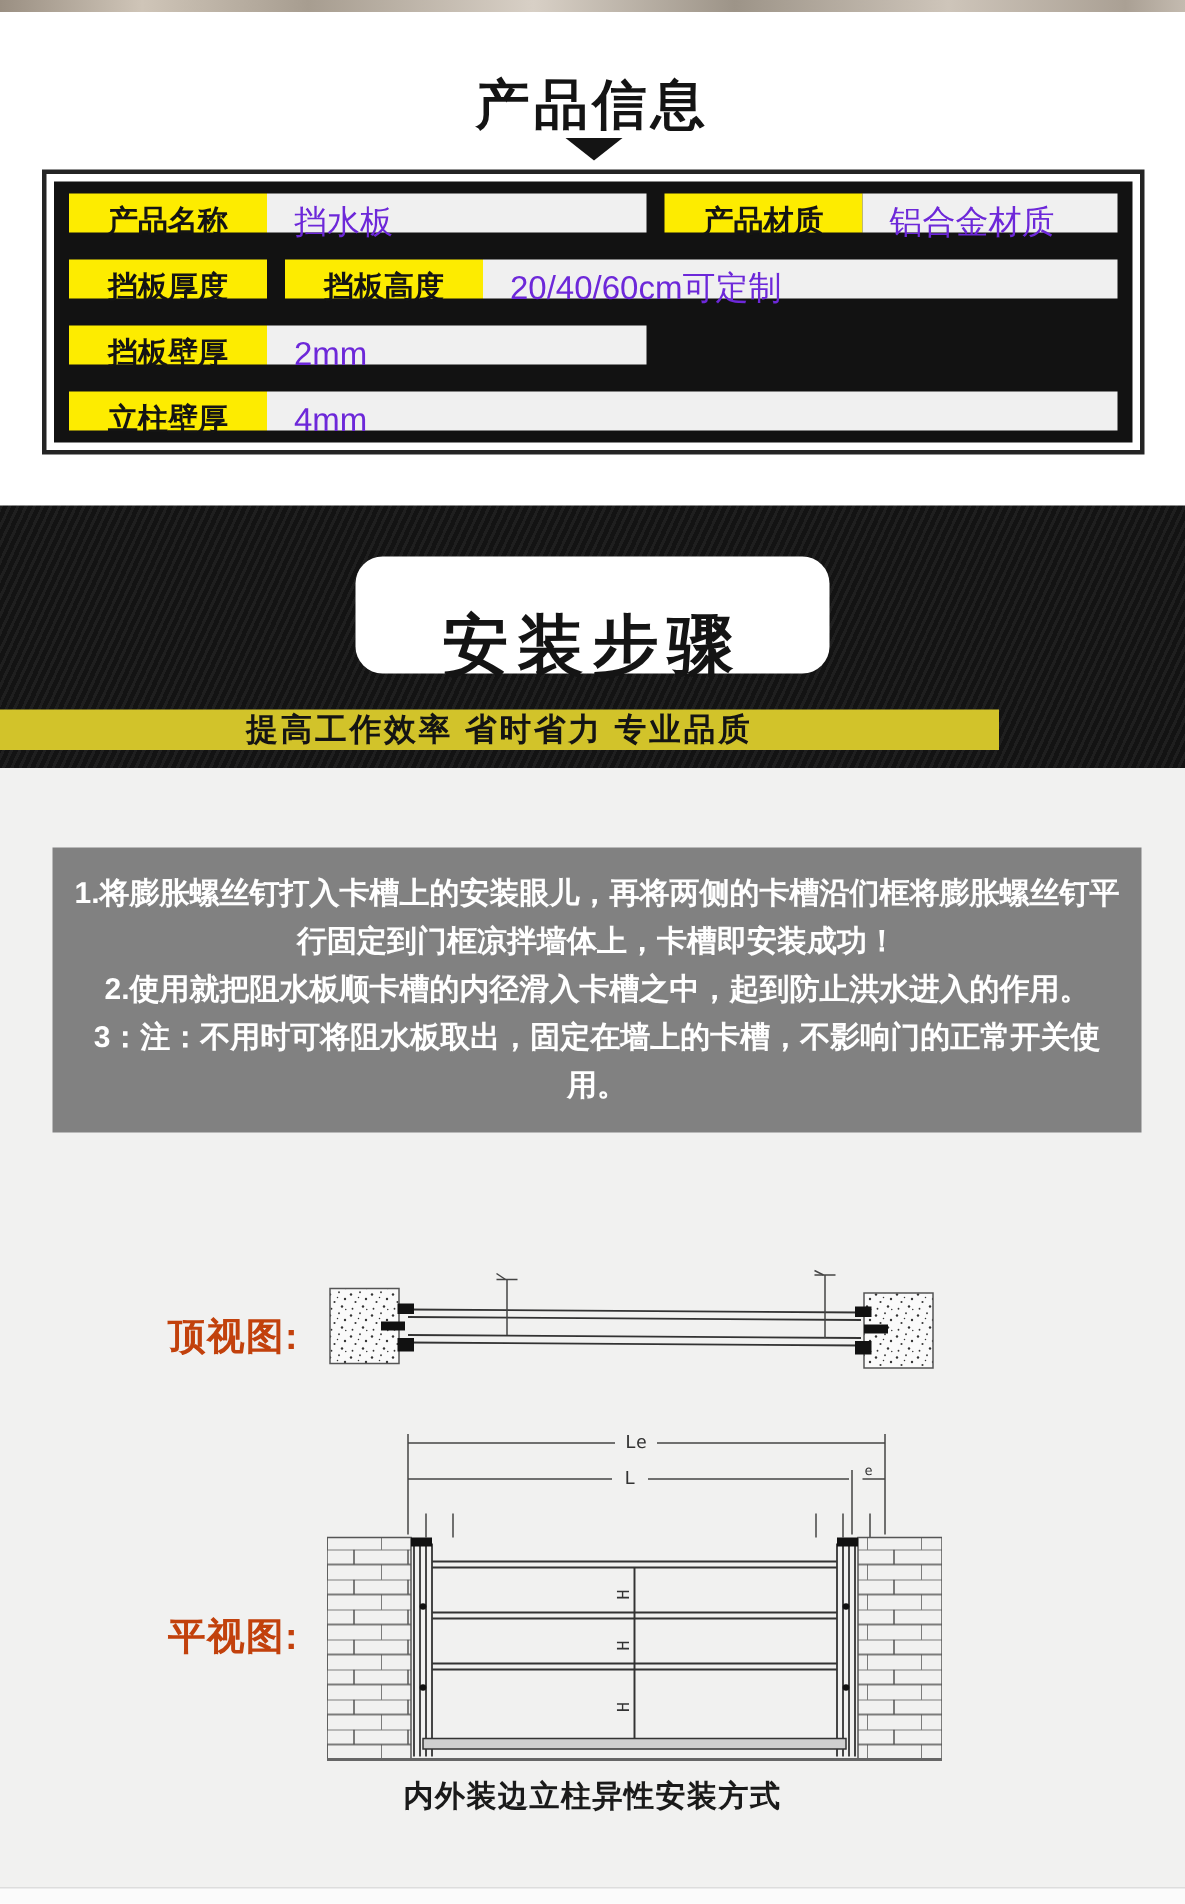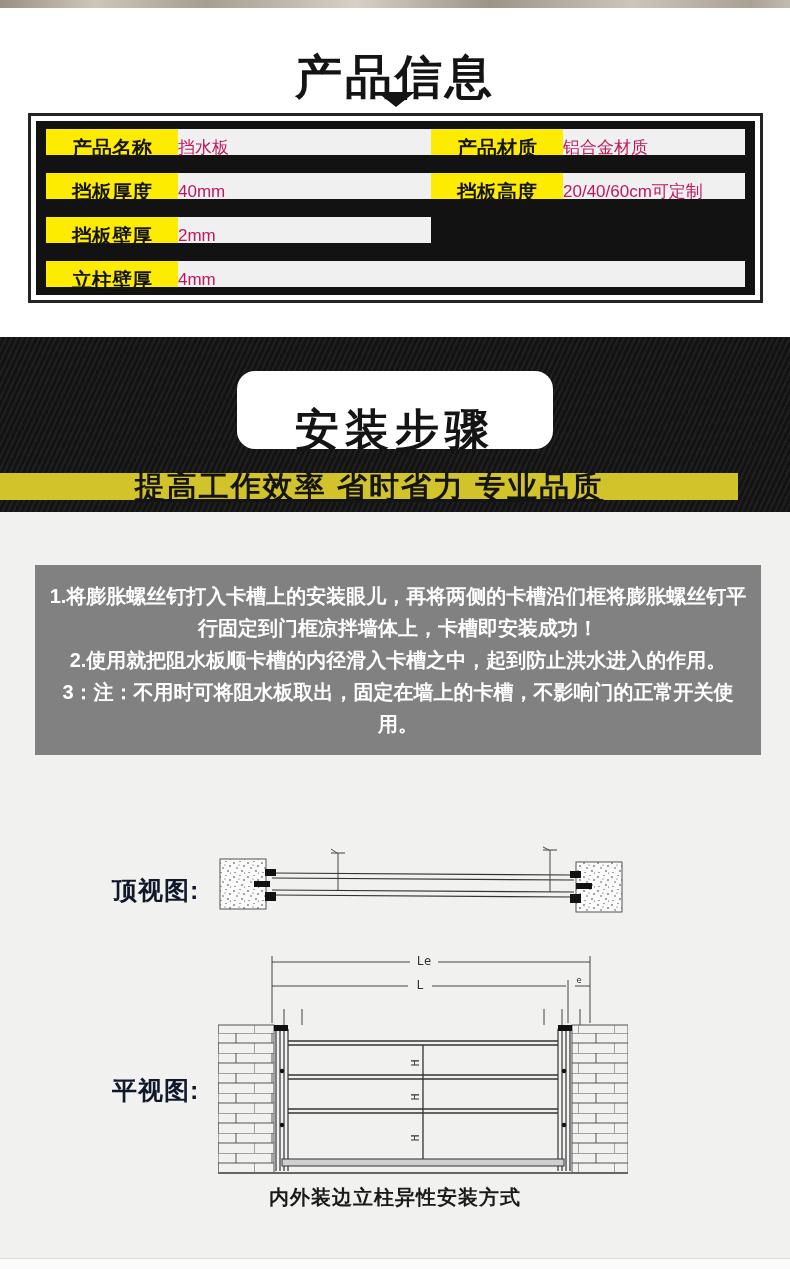--- a/index.html
+++ b/index.html
@@ -10,84 +10,84 @@
     color:#111;
   }
   
   .top-strip{
     position:absolute;left:0;top:0;width:790px;height:8px;
     background:linear-gradient(90deg,#9a8f82,#cfc5b8 12%,#a79d90 26%,#d8d0c6 45%,#9d9488 62%,#cec5ba 80%,#aaa094 95%,#c4bbb0);
   }
   
   .product-title{
     position:absolute;left:0;top:46px;width:790px;
-    text-align:center;font-size:47px;font-weight:bold;letter-spacing:3px;color:#141414;
+    text-align:center;font-size:36px;font-weight:bold;letter-spacing:3px;color:#141414;
   }
   .triangle-down{
     position:absolute;left:377px;top:92px;width:0;height:0;
     border-left:19px solid transparent;border-right:19px solid transparent;
     border-top:15px solid #141414;
   }
   
   .spec-table-wrap{
     position:absolute;left:28px;top:113px;width:735px;height:190px;
     background:#ffffff;border:3px solid #242424;box-sizing:border-box;padding:5px;
   }
   .spec-table-black{
     width:100%;height:100%;background:#121212;box-sizing:border-box;
     padding:8px 10px;display:flex;flex-direction:column;justify-content:space-between;
   }
-  .spec-row{display:flex;height:26px;}
+  .spec-row{display:flex;gap:12px;height:26px;}
   .spec-pair{display:flex;flex:0 0 auto;}
   .spec-pair.grow{flex:1 1 auto;}
   .spec-label{
     width:132px;background:#fdec00;color:#141414;
     font-size:20px;font-weight:bold;text-align:center;line-height:38px;flex:0 0 auto;
   }
   .spec-value{
-    background:#f0f0f0;color:#be185d;font-size:17px;line-height:38px;
-    box-sizing:border-box;
+    background:#f0f0f0;color:#6d28d9;font-size:22px;line-height:38px;
+    padding-left:18px;box-sizing:border-box;
   }
   .w-v1{width:253px;}
   .spec-pair.grow .spec-value{flex:1 1 auto;}
   
   .steps-section{
     position:absolute;left:0;top:337px;width:790px;height:175px;
     background:repeating-linear-gradient(115deg,#1f1f1f 0px,#1f1f1f 2px,#131313 2px,#131313 5px);
   }
   .steps-title-box{
     position:absolute;left:237px;top:34px;width:316px;height:78px;
     background:#ffffff;border-radius:18px;
     display:flex;align-items:center;justify-content:center;
   }
   .steps-title{font-size:44px;font-weight:bold;letter-spacing:6px;color:#141414;margin-top:40px;}
   .tagline{
-    position:absolute;left:0;bottom:12px;width:738px;height:27px;
+    position:absolute;left:0;bottom:12px;width:666px;height:27px;
     background:#d2c32a;color:#141414;text-align:center;
-    font-size:30px;font-weight:bold;letter-spacing:2px;line-height:27px;text-decoration:underline;
+    font-size:21px;font-weight:bold;letter-spacing:2px;line-height:27px;
   }
   
   .lower-bg{
     position:absolute;left:0;top:512px;width:790px;height:746px;background:#f1f1f0;
   }
   .bottom-strip{
     position:absolute;left:0;top:1258px;width:790px;height:11px;
     background:#fbfbfb;border-top:1px solid #dddddd;box-sizing:border-box;
   }
   
   .instructions-box{
     position:absolute;left:35px;top:565px;width:726px;height:190px;
     background:#818181;box-sizing:border-box;padding:15px 12px;text-align:center;
   }
   .instructions-box p{
     margin:0;color:#ffffff;font-size:20px;font-weight:bold;line-height:32px;
   }
   
   .view-label{
-    position:absolute;left:112px;font-size:25px;font-weight:bold;color:#0f172a;letter-spacing:1px;
+    position:absolute;left:112px;font-size:25px;font-weight:bold;color:#c2410c;letter-spacing:1px;
   }
   .topview-label{top:874px;}
   .frontview-label{top:1074px;}
   .diagram{position:absolute;}
   .topview-svg{left:218px;top:846px;}
   .frontview-svg{left:218px;top:953px;}
   .diagram-caption{
     position:absolute;left:0;top:1184px;width:790px;text-align:center;
     font-size:20px;font-weight:bold;color:#1a1a1a;letter-spacing:1px;
   }
@@ -113,21 +113,20 @@
         </div>
         <div class="spec-pair grow">
           <div class="spec-label">产品材质</div>
           <div class="spec-value">铝合金材质</div>
         </div>
       </div>
 
       <div class="spec-row">
         <div class="spec-pair">
           <div class="spec-label">挡板厚度</div>
-          <div class="spec-value w-v1">40mm</div>
         </div>
         <div class="spec-pair grow">
           <div class="spec-label">挡板高度</div>
           <div class="spec-value">20/40/60cm可定制</div>
         </div>
       </div>
 
       <div class="spec-row">
         <div class="spec-pair">
           <div class="spec-label">挡板壁厚</div>

